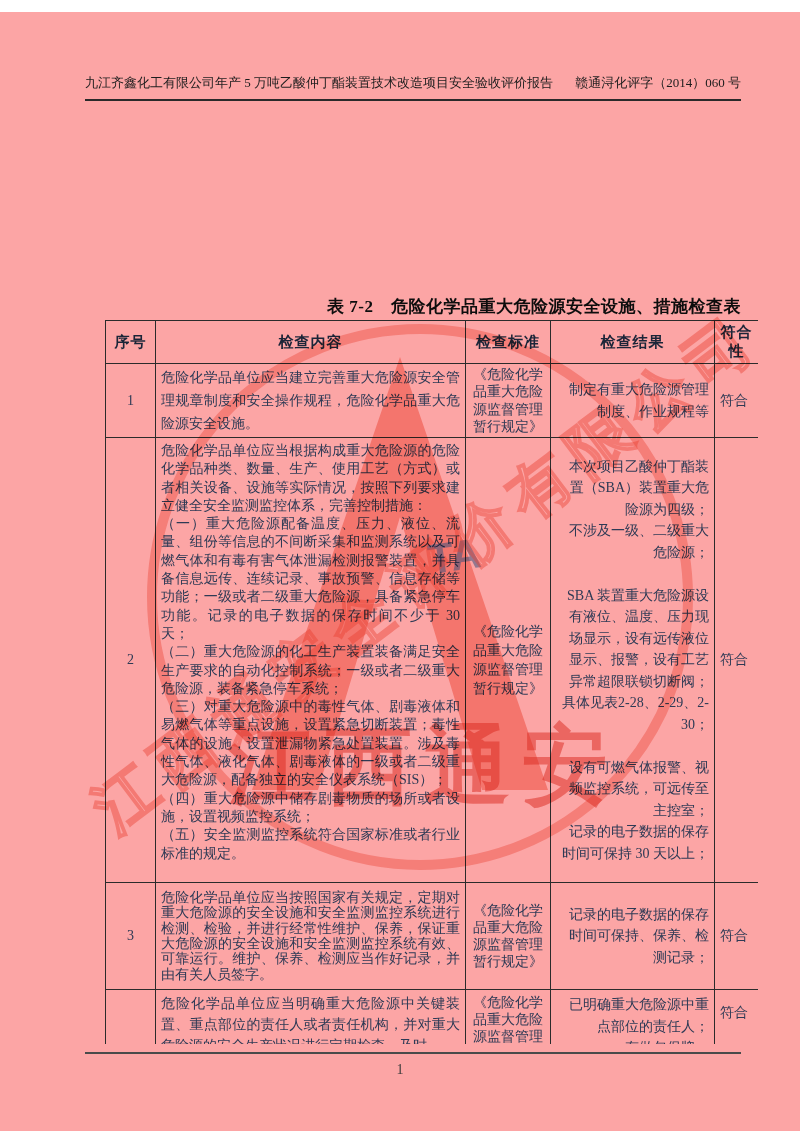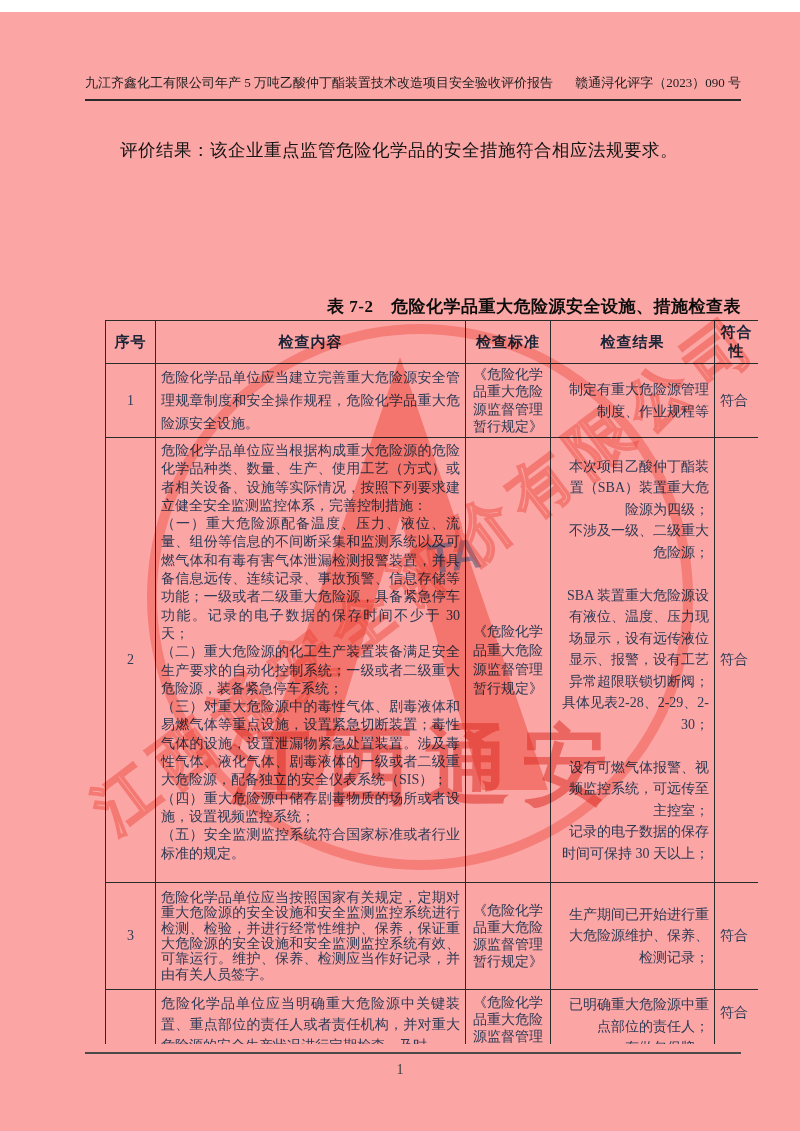--- a/index.html
+++ b/index.html
@@ -74,24 +74,23 @@
     pointer-events:none; mix-blend-mode:multiply; z-index:5;
   }
 </style>
 </head>
 <body>
 
 <div class="page">
 
   <div class="running-header">
     <span>九江齐鑫化工有限公司年产 5 万吨乙酸仲丁酯装置技术改造项目安全验收评价报告</span>
-    <span>赣通浔化评字（2023）090 号</span>
+    <span>赣通浔化评字（2014）060 号</span>
   </div>
 
-  <p class="para-result">评价结果：该企业重点监管危险化学品的安全措施符合相应法规要求。</p>
   <div class="table-title">表 7-2　危险化学品重大危险源安全设施、措施检查表</div>
 
   <div class="table-wrap">
     <table class="checklist">
       <colgroup>
         <col class="col-no">
           <col class="col-content">
           <col class="col-standard">
           <col class="col-result">
           <col class="col-conformity">
@@ -128,21 +127,21 @@
 SBA 装置重大危险源设有液位、温度、压力现场显示，设有远传液位显示、报警，设有工艺异常超限联锁切断阀；具体见表2-28、2-29、2-30；
 
 设有可燃气体报警、视频监控系统，可远传至主控室；
 记录的电子数据的保存时间可保持 30 天以上；</td>
             <td class="cell-conformity">符合</td>
           </tr>
           <tr class="r3">
             <td class="cell-no">3</td>
             <td class="cell-content">危险化学品单位应当按照国家有关规定，定期对重大危险源的安全设施和安全监测监控系统进行检测、检验，并进行经常性维护、保养，保证重大危险源的安全设施和安全监测监控系统有效、可靠运行。维护、保养、检测应当作好记录，并由有关人员签字。</td>
             <td class="cell-standard">《危险化学品重大危险源监督管理暂行规定》</td>
-            <td class="cell-result">生产期间已开始进行重大危险源维护、保养、检测记录；</td>
+            <td class="cell-result">记录的电子数据的保存时间可保持、保养、检测记录；</td>
             <td class="cell-conformity">符合</td>
           </tr>
           <tr class="r4">
             <td class="cell-no">4</td>
             <td class="cell-content">危险化学品单位应当明确重大危险源中关键装置、重点部位的责任人或者责任机构，并对重大危险源的安全生产状况进行定期检查，及时</td>
             <td class="cell-standard">《危险化学品重大危险源监督管理</td>
             <td class="cell-result">已明确重大危险源中重点部位的责任人；
 有做包保牌；</td>
             <td class="cell-conformity">符合</td>
           </tr>

